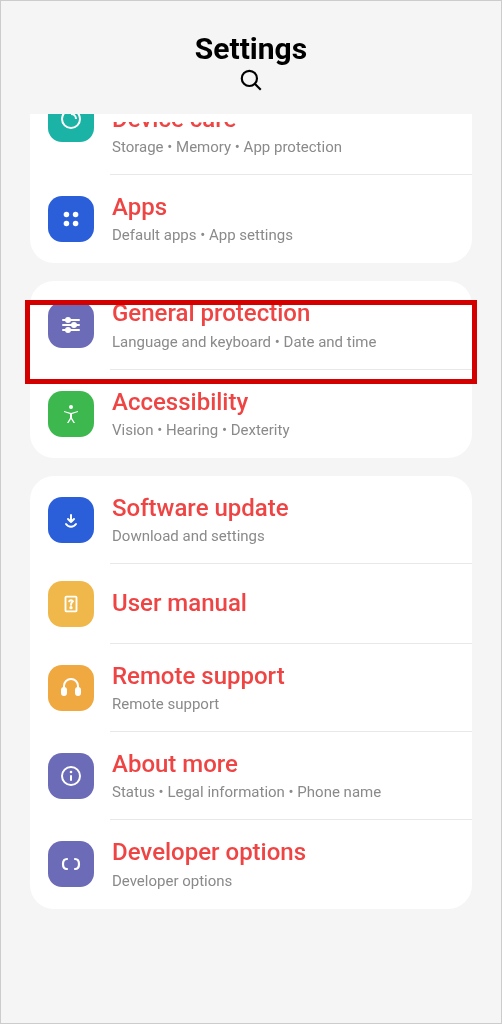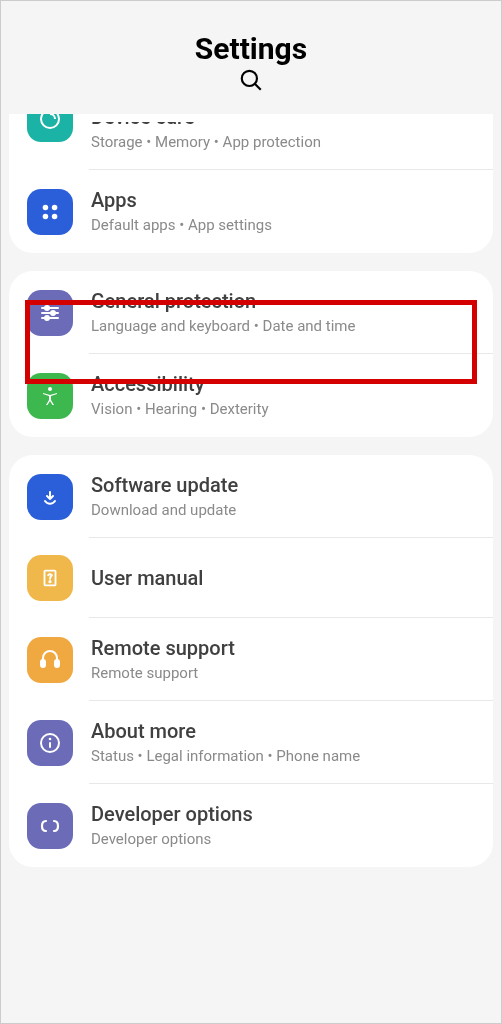--- a/index.html
+++ b/index.html
@@ -26,21 +26,21 @@
     }
     .search-btn {
       width: 28px;
       height: 28px;
       display: flex;
       align-items: center;
       justify-content: center;
       cursor: pointer;
     }
     .content {
-      padding: 0 8px;
+      padding: 0 29px;
     }
     .group {
       background: #fff;
       border-radius: 24px;
       margin-bottom: 18px;
       overflow: hidden;
       position: relative;
     }
     .group.cutoff-top {
       border-top-left-radius: 0;
@@ -84,23 +84,23 @@
     .text-wrap {
       flex: 1;
       display: flex;
       flex-direction: column;
       justify-content: center;
     }
     .item.cutoff .text-wrap {
       justify-content: flex-start;
     }
     .item-title {
-      font-size: 20px;
+      font-size: 24px;
       font-weight: 500;
-      color: #404040;
+      color: #ef4444;
       line-height: 1.3;
     }
     .item-title.cut {
       margin-top: -10px;
       clip-path: inset(18px 0 0 0);
     }
     .item-subtitle {
       font-size: 15px;
       color: #8a8a8a;
       line-height: 1.4;
@@ -207,21 +207,21 @@
   <div class="group">
     <div class="item">
       <div class="icon-wrap ic-bluer">
         <svg width="24" height="24" viewBox="0 0 24 24" fill="none" stroke="#fff" stroke-width="2">
           <path d="M12 7 L12 14 M9 11 L12 14 L15 11" stroke-linecap="round" stroke-linejoin="round"></path>
           <path d="M7 16 A6 6 0 0 0 17 16" stroke-linecap="round"></path>
         </svg>
       </div>
       <div class="text-wrap">
         <div class="item-title">Software update</div>
-        <div class="item-subtitle">Download and update</div>
+        <div class="item-subtitle">Download and settings</div>
       </div>
     </div>
     <div class="item">
       <div class="icon-wrap ic-amber">
         <svg width="22" height="24" viewBox="0 0 24 24" fill="none" stroke="#fff" stroke-width="2">
           <rect x="6" y="4" width="12" height="16" rx="1"></rect>
           <path d="M10 9 Q12 7 14 9 Q12 11 12 13" stroke-linecap="round"></path>
           <circle cx="12" cy="16" r="0.8" fill="#fff"></circle>
         </svg>
       </div>

